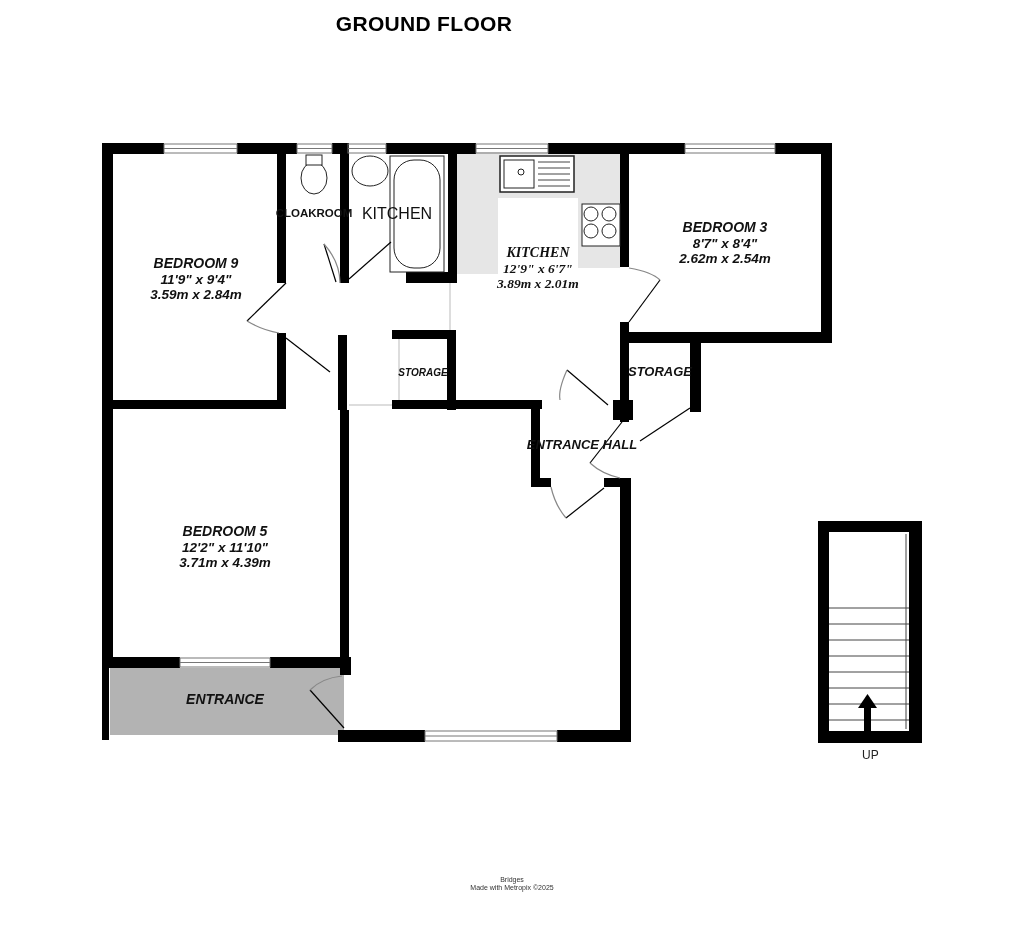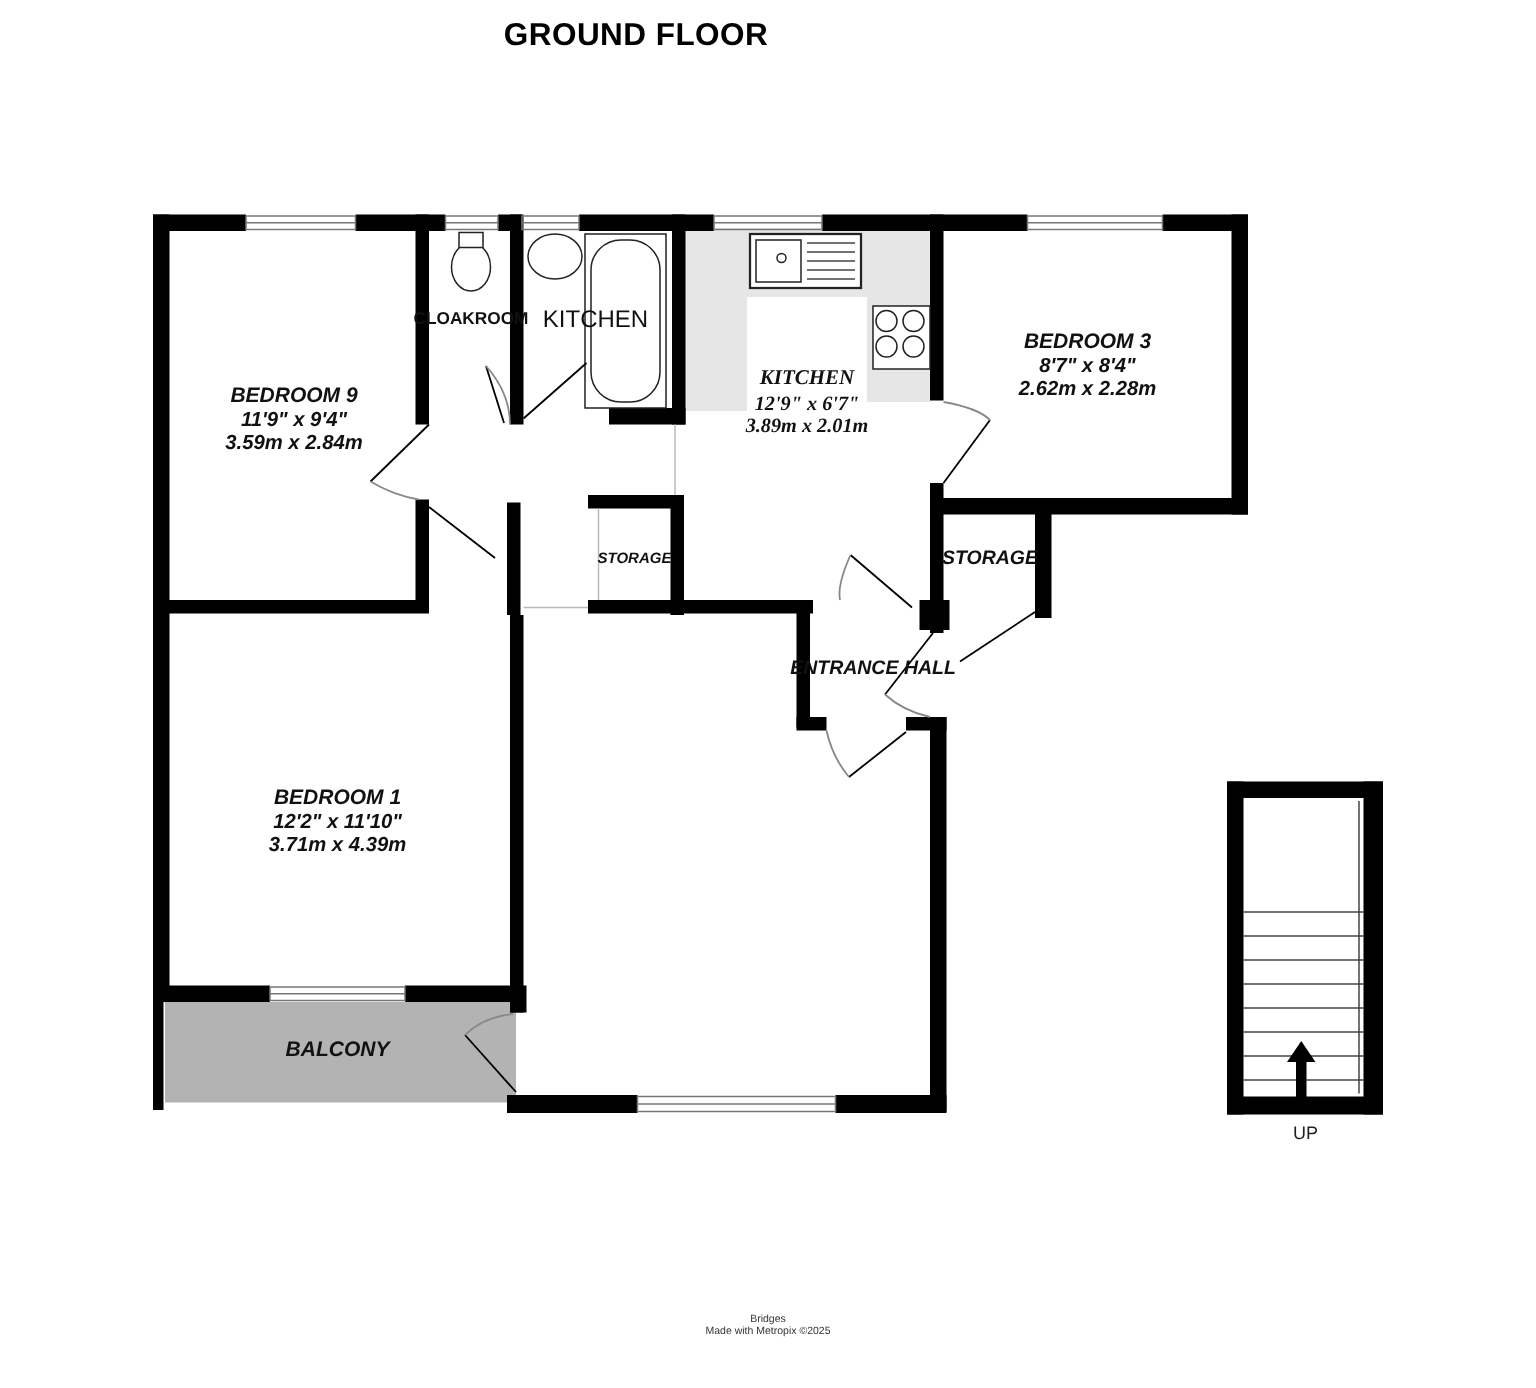--- a/index.html
+++ b/index.html
@@ -170,32 +170,32 @@
 <div class="lbl cloak" style="left:314px; top:207px;">CLOAKROOM</div>
 <div class="lbl bath" style="left:397px; top:205px;">KITCHEN</div>
 <div class="lbl" style="left:538px; top:245px;font-family:Liberation Serif, serif;">
   <span class="name">KITCHEN</span>
   <span class="dim">12'9"  x 6'7"</span>
   <span class="dim">3.89m  x 2.01m</span>
 </div>
 <div class="lbl" style="left:725px; top:220px;">
   <span class="name">BEDROOM 3</span>
   <span class="dim">8'7"  x 8'4"</span>
-  <span class="dim">2.62m  x 2.28m</span>
+  <span class="dim">2.62m  x 2.54m</span>
 </div>
 <div class="lbl small" style="left:423px; top:367px;">STORAGE</div>
 <div class="lbl mid" style="left:660px; top:365px;">STORAGE</div>
 <div class="lbl mid" style="left:582px; top:438px;">ENTRANCE HALL</div>
 <div class="lbl" style="left:225px; top:524px;">
-  <span class="name">BEDROOM 1</span>
+  <span class="name">BEDROOM 5</span>
   <span class="dim">12'2"  x 11'10"</span>
   <span class="dim">3.71m  x 4.39m</span>
 </div>
 <div class="lbl" style="left:225px; top:692px;">
-  <span class="name">BALCONY</span>
+  <span class="name">ENTRANCE</span>
 </div>
 
 <div class="up">UP</div>
 
 <div class="credits">
   <div>Bridges</div>
   <div>Made with Metropix ©2025</div>
 </div>
 
 </body></html>

